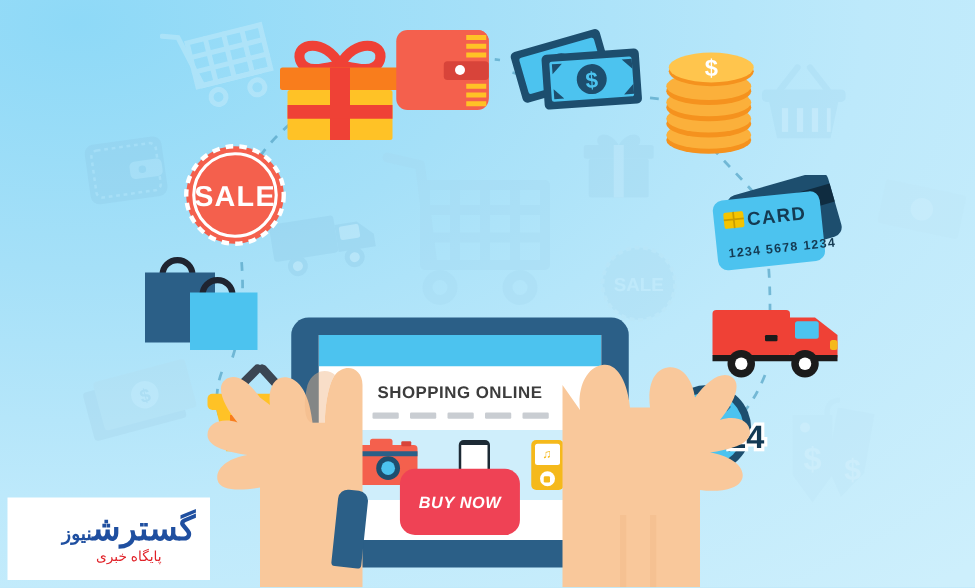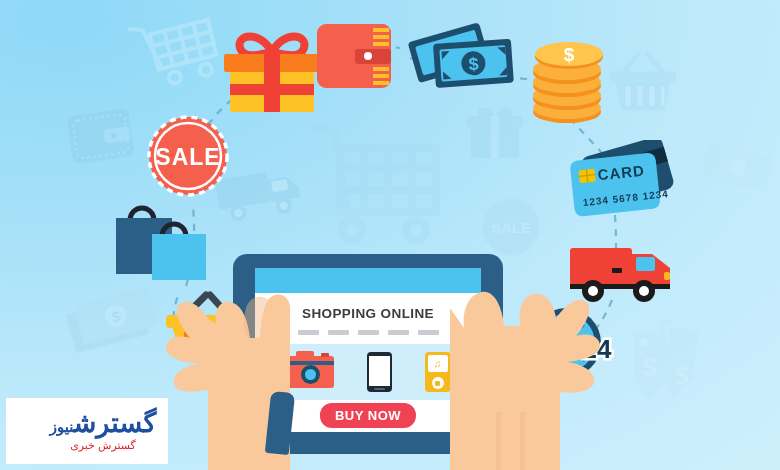--- a/index.html
+++ b/index.html
@@ -26,21 +26,21 @@
   #tablet{position:absolute;left:233px;top:254px;width:270px;height:200px;}
   .tab-frame{position:absolute;inset:0;background:#2b5f87;border-radius:14px;}
   .tab-screen{position:absolute;left:22px;top:14px;right:22px;bottom:22px;background:#fff;overflow:hidden;}
   .tab-topbar{height:25px;background:#4cc3ef;}
   .tab-title{text-align:center;font-size:13.5px;font-weight:bold;color:#3c3c3c;letter-spacing:.4px;margin-top:13px;}
   .tab-lines{display:flex;justify-content:center;gap:9px;margin-top:9px;}
   .tab-lines i{display:block;width:21px;height:5px;background:#c9cdd2;border-radius:1px;}
   .tab-carousel{position:relative;margin:9px 14px 0;height:56px;background:#cfeefb;display:flex;align-items:center;justify-content:space-around;}
   .arrow{position:absolute;top:46%;color:#bdc3c9;font-size:26px;font-weight:bold;line-height:1;}
   .buy{position:absolute;left:50%;transform:translateX(-50%);bottom:4px;background:#ef4255;color:#fff;
-     font-weight:bold;font-size:13px;letter-spacing:.5px;padding:5px 15px;border-radius:12px;border:none;}
+     font-weight:bold;font-size:13px;letter-spacing:.5px;padding:19px 15px;border-radius:12px;border:none;font-style:italic;}
 
   
   .cam{position:relative;width:48px;height:32px;background:#f4604d;border-radius:3px;}
   .cam-top{position:absolute;left:10px;top:-5px;width:18px;height:5px;background:#f4604d;border-radius:2px 2px 0 0;}
   .cam-strip{position:absolute;left:0;top:5px;width:48px;height:4px;background:#2b5f87;}
   .cam-lens{position:absolute;left:15px;top:9px;width:19px;height:19px;background:#1d4e6e;border-radius:50%;}
   .cam-lens i{position:absolute;left:4px;top:4px;width:11px;height:11px;background:#4cc3ef;border-radius:50%;}
   .cam-flash{position:absolute;right:5px;top:-3px;width:8px;height:4px;background:#d8443a;border-radius:1px;}
 
   .phone{position:relative;width:25px;height:40px;background:#1d2a35;border-radius:4px;}
@@ -388,16 +388,16 @@
         <path d="M80,150 h5 v58 h-5 z"></path>
     </g>
   </svg>
 
   <div class="abs" style="left:268px;top:392px;width:24px;height:62px;background:#2b5f87;border-radius:8px 8px 3px 3px;transform:rotate(6deg);"></div>
 
   <div id="watermark">
     <div class="wm-main">
       <span>گسترش</span><span class="nz">نیوز</span>
     </div>
-    <div class="wm-sub">گسترش خبری</div>
+    <div class="wm-sub">پایگاه خبری</div>
   </div>
 
 </div>
 
 </body></html>

